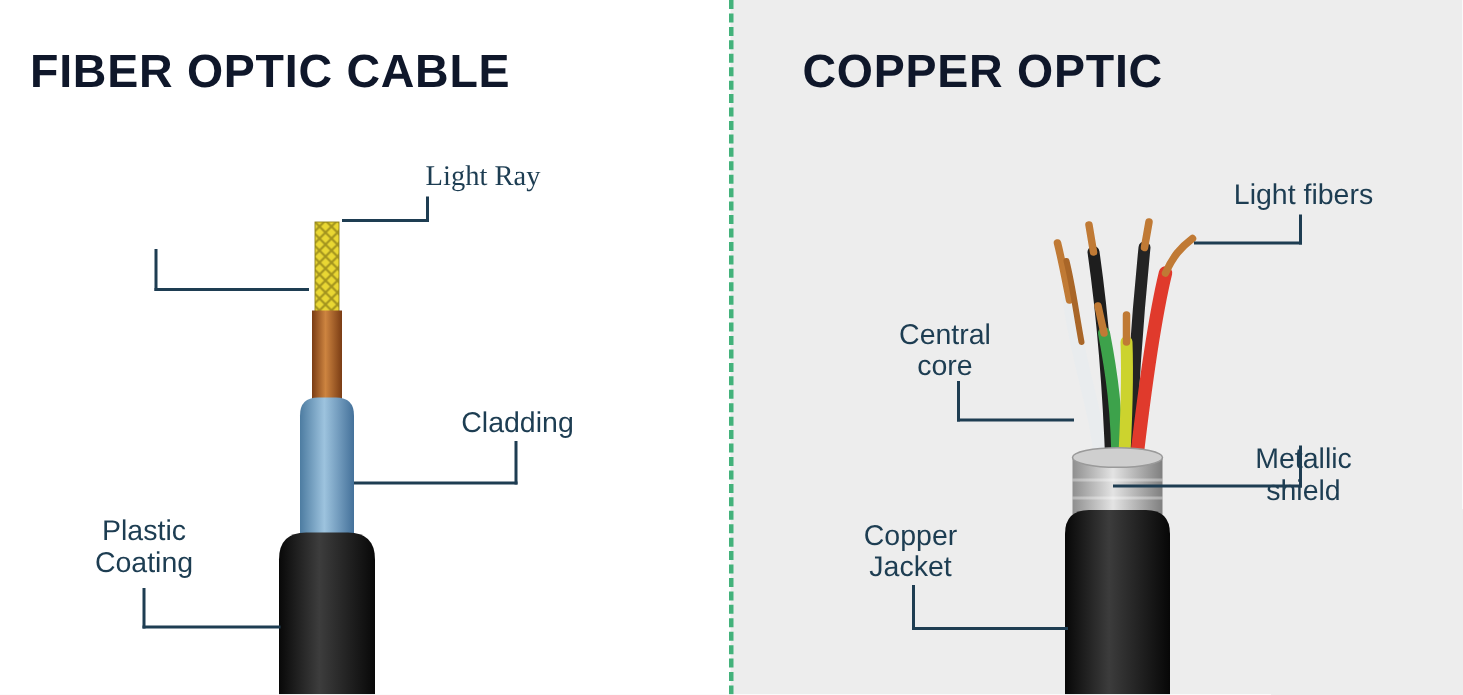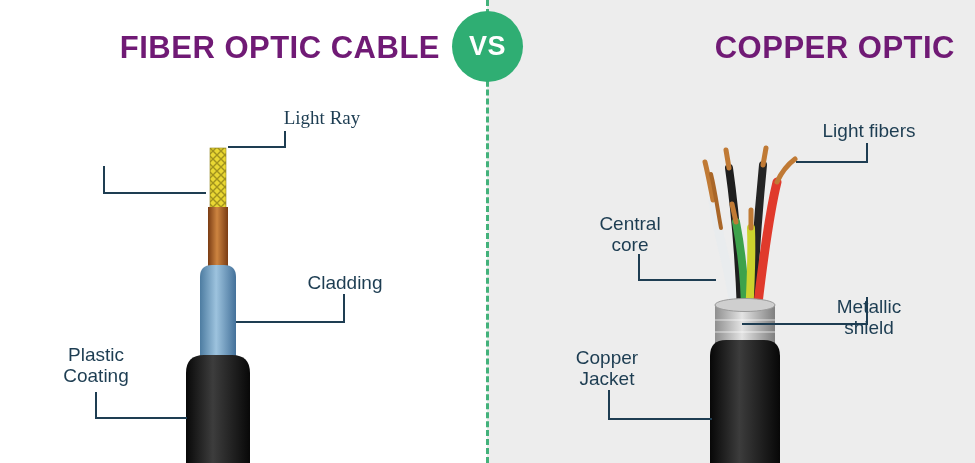--- a/index.html
+++ b/index.html
@@ -11,22 +11,22 @@
   .divider {
     position:absolute; left:486px; top:0; height:463px; width:0;
     border-left:3px dashed #43b27b; z-index:1;
   }
   .vs-badge {
     position:absolute; left:452px; top:11px; width:71px; height:71px; border-radius:50%;
     background:#2fae73; color:#ffffff; font-weight:bold; font-size:27px; letter-spacing:0.5px;
     display:flex; align-items:center; justify-content:center; z-index:2;
   }
   .title {
-    position:absolute; color:#701a75; font-weight:bold; font-size:31px;
-    letter-spacing:0.5px; text-align:right; z-index:2; top:30px;
+    position:absolute; color:#0f172a; font-weight:bold; font-size:31px;
+    letter-spacing:0.5px; text-align:left; z-index:2; top:30px;
   }
   .title.left  { left:20px;  width:420px; }
   .title.right { left:535px; width:420px; }
   .label {
     position:absolute; color:#1d3d52; font-size:19px; line-height:21px;
     text-align:center; transform:translateX(-50%); z-index:3;
   }
   .nowrap { white-space:nowrap; }
   .elbow { position:absolute; z-index:2; }
   .elbow.l { border-left:2px solid #1e3d52; border-bottom:2px solid #1e3d52; }
@@ -35,21 +35,20 @@
 </style>
 </head>
 <body>
 
 <div class="stage">
 
   <div class="bg-right"></div>
   <div class="divider"></div>
 
   <div class="title left">FIBER OPTIC CABLE</div>
-  <div class="vs-badge">VS</div>
   <div class="title right">COPPER OPTIC</div>
 
   <svg class="illustration" style="left:173px; top:143px;" width="90" height="320" viewBox="0 0 90 320">
     <defs>
       <linearGradient id="gCopper" x1="0" y1="0" x2="1" y2="0">
         <stop offset="0" stop-color="#7a3c14"></stop>
           <stop offset="0.45" stop-color="#cd8440"></stop>
           <stop offset="1" stop-color="#7a3c14"></stop>
       </linearGradient>
       <linearGradient id="gBlue" x1="0" y1="0" x2="1" y2="0">

